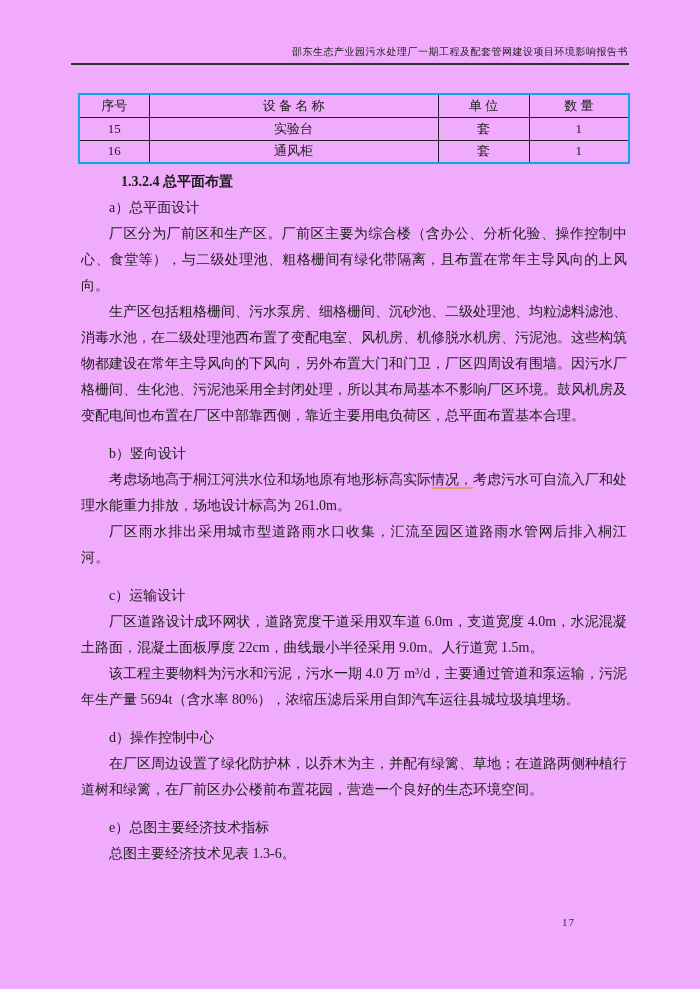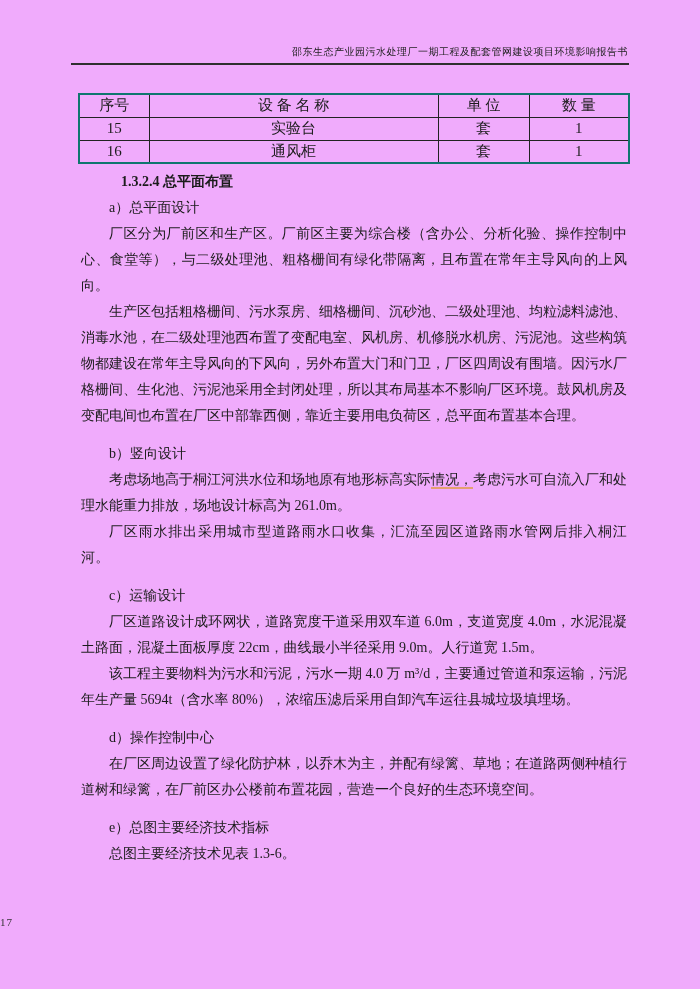--- a/index.html
+++ b/index.html
@@ -18,21 +18,21 @@
   }
   .doc-header-rule {
     position: absolute; top: 63px; left: 71px; width: 558px;
     border-top: 2px solid #2f2f2f;
   }
 
   
   .equip-table {
     position: absolute; top: 93px; left: 78px; width: 550px;
     border-collapse: collapse; table-layout: fixed;
-    font-size: 15px; color: #1c1c1c; border: 2px solid #0f766e;
+    font-size: 13px; color: #1c1c1c; border: 2px solid #0ea5e9;
   }
   .equip-table th, .equip-table td {
     border: 1.5px solid #222; text-align: center; vertical-align: middle;
     height: 23px; font-weight: normal; padding: 0 2px; overflow: hidden; white-space: nowrap;
   }
 
   
   .content {
     position: absolute; left: 81px; top: 169px; width: 546px;
     font-size: 14px; line-height: 26px;
@@ -40,21 +40,21 @@
   }
   .content p { text-indent: 2em; }
   .content .h1 { text-indent: 0; font-weight: bold; font-size: 14px; margin-left: 40px; }
   .content .gap { margin-top: 12px; }
   .p-rain { letter-spacing: 0.15px; }
   .spellmark { border-bottom: 2px solid rgba(225, 158, 95, 0.9); }
 
   
   .footer {
     position: absolute; top: 916px; left: 0; width: 575px;
-    text-align: left; font-size: 11px; color: #333; letter-spacing: 1px;
+    text-align: right; font-size: 11px; color: #333; letter-spacing: 1px;
   }
 </style>
 </head>
 <body>
 
 <div class="page">
 
   <div class="doc-header-title">邵东生态产业园污水处理厂一期工程及配套管网建设项目环境影响报告书</div>
   <div class="doc-header-rule"></div>
 

